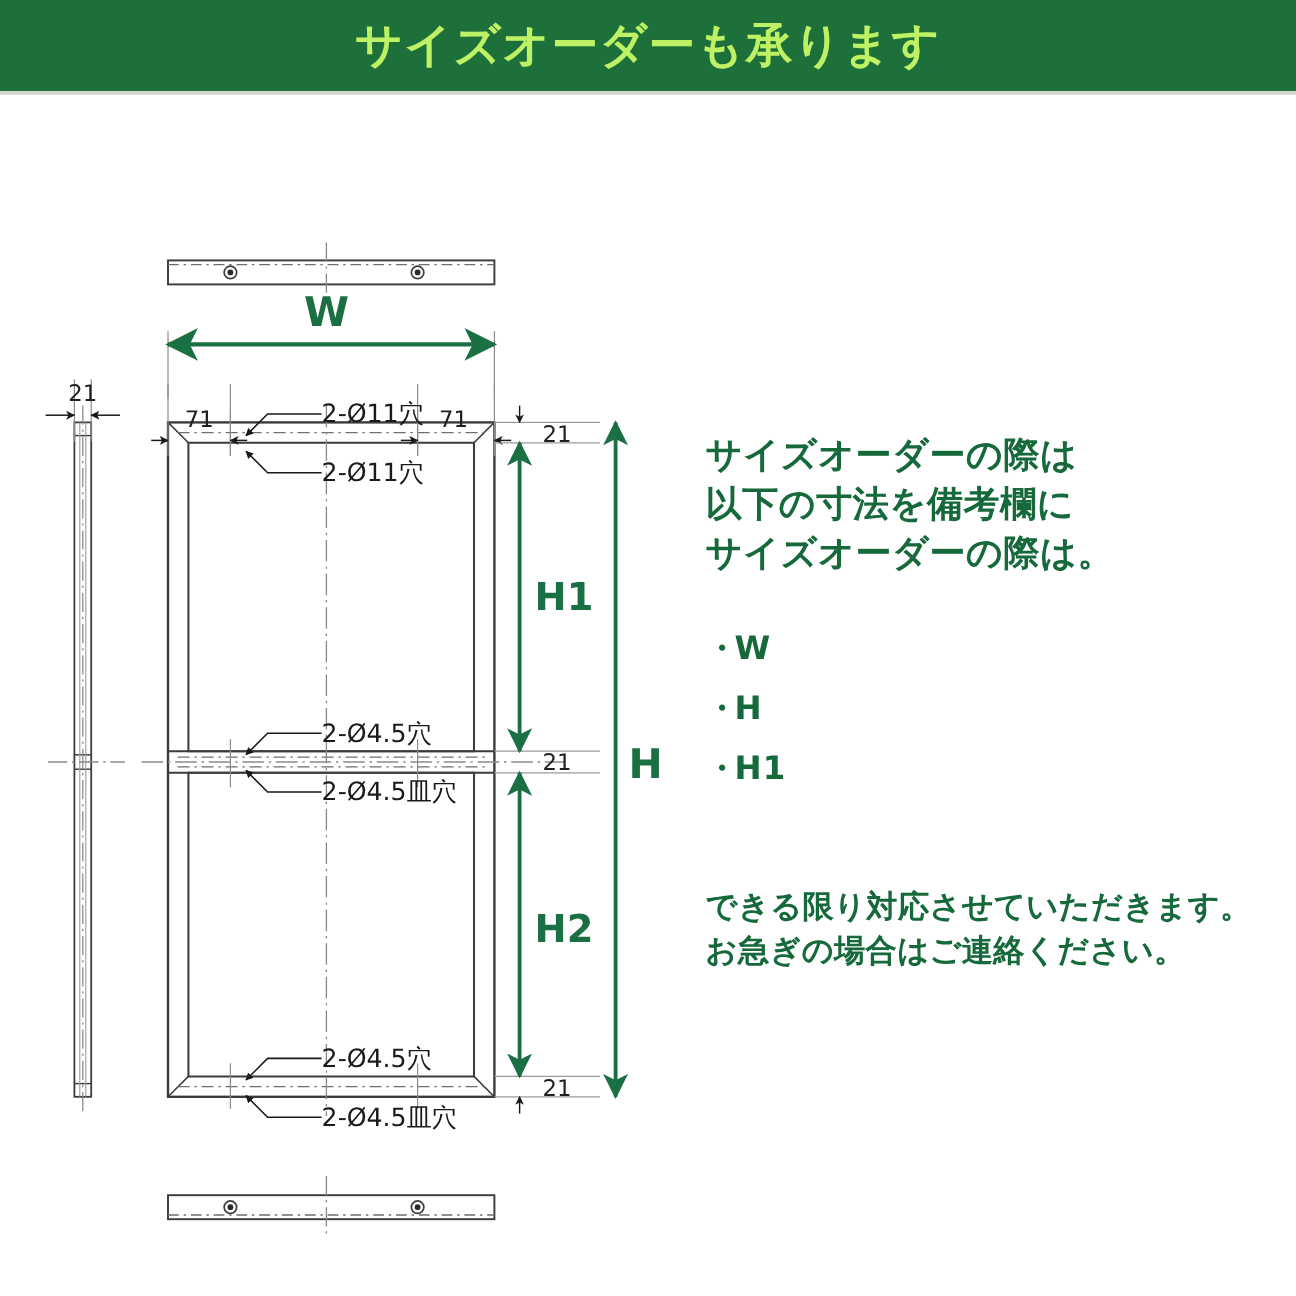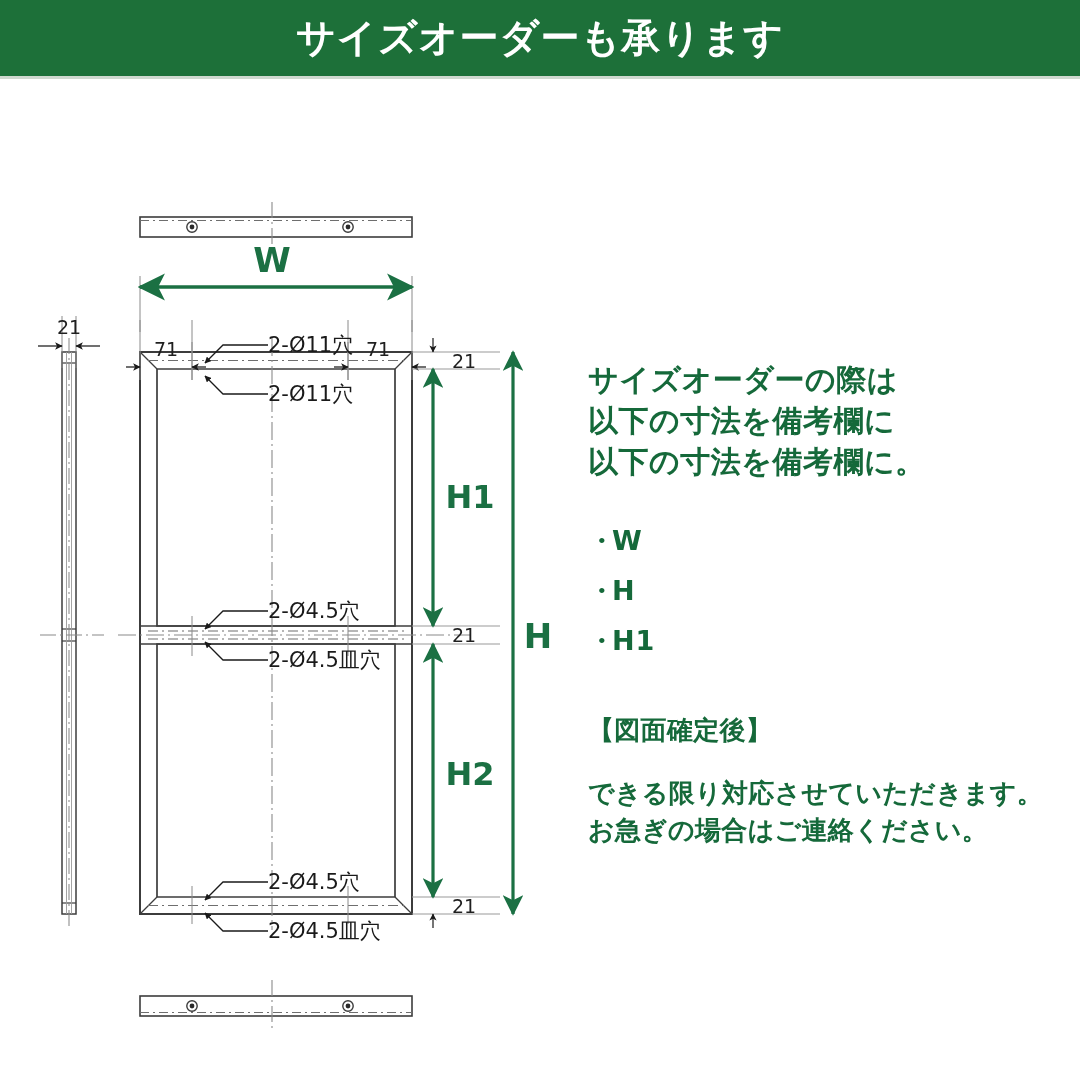--- a/index.html
+++ b/index.html
@@ -12,21 +12,21 @@
   }
   #page{position:relative;width:1080px;height:1080px;}
 
   
   .banner{
     position:absolute;left:0;top:0;width:1080px;height:76px;
     background:#1d7039;
     display:flex;align-items:center;justify-content:center;
   }
   .banner-title{
-    color:#ffffff;
+    color:#bef264;
     font-size:39px;
     font-weight:bold;
     letter-spacing:1px;
     font-family:"DejaVu Sans","Liberation Sans",sans-serif;
     white-space:nowrap;
   }
   .banner-edge{
     position:absolute;left:0;top:76px;width:1080px;height:3px;
     background:#cfd8cf;
   }
@@ -264,36 +264,35 @@
         <text x="268" y="858" font-size="21" fill="#1a1a1a">2-Ø4.5皿穴</text>
       </g>
     </svg>
   </div>
 
   <div class="copy">
 
     <div class="lead">
       <p>サイズオーダーの際は</p>
       <p>以下の寸法を備考欄に</p>
-      <p>以下の寸法を備考欄に。</p>
+      <p>サイズオーダーの際は。</p>
     </div>
 
     <div class="bullets">
       <p class="bullet-row">
         <span class="dot">・</span><span>W</span>
       </p>
       <p class="bullet-row">
         <span class="dot">・</span><span>H</span>
       </p>
       <p class="bullet-row">
         <span class="dot">・</span><span>H1</span>
       </p>
     </div>
 
     <div class="note-block">
-      <p>【図面確定後】</p>
       <span class="gap"></span>
       <p>できる限り対応させていただきます。</p>
       <p>お急ぎの場合はご連絡ください。</p>
     </div>
   </div>
 
 </div>
 
 </body></html>

